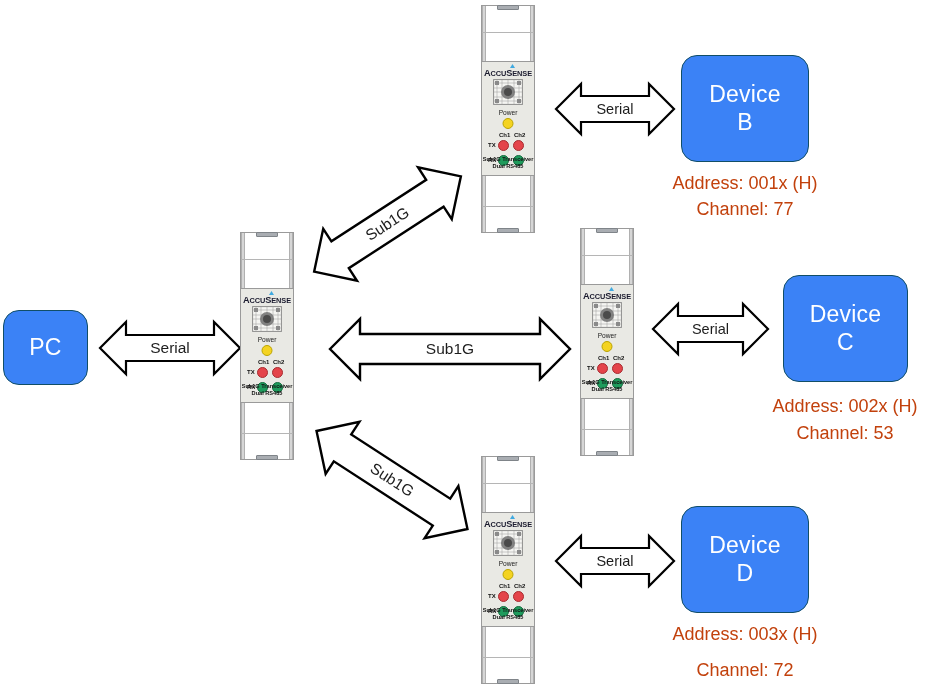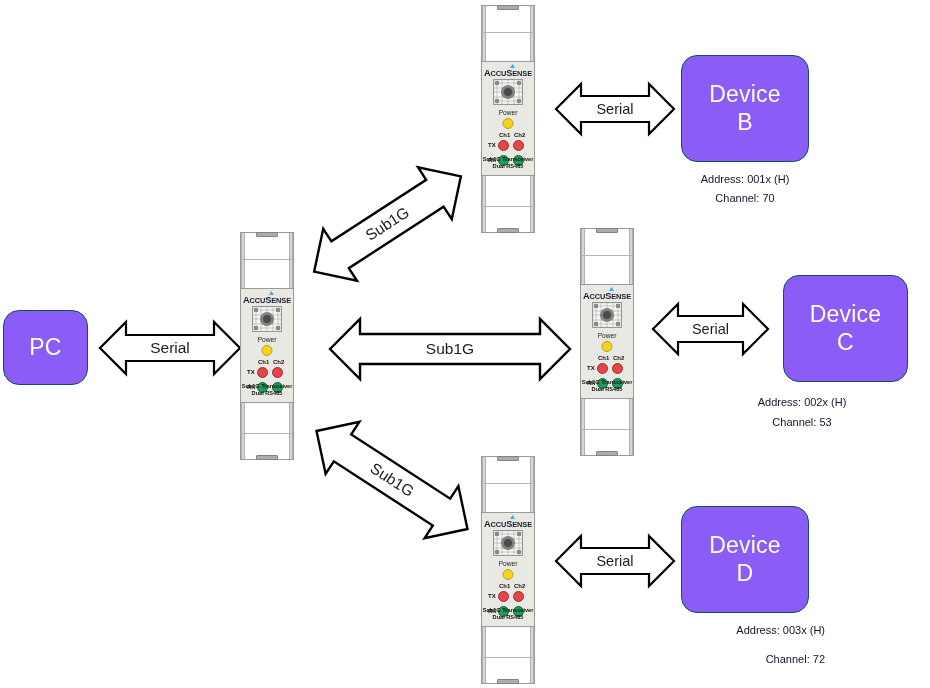--- a/index.html
+++ b/index.html
@@ -15,40 +15,40 @@
     width: 930px;
     height: 688px;
     background: #ffffff;
     overflow: hidden;
   }
 
   
   .device-box {
     position: absolute;
     box-sizing: border-box;
-    background: #8b5cf6;
+    background: #3b82f6;
     border: 1px solid #114e67;
     border-radius: 16px;
     color: #ffffff;
     display: flex;
     align-items: center;
     justify-content: center;
     text-align: center;
     font-size: 23px;
     line-height: 1.18;
     letter-spacing: 0.2px;
   }
   .device-box.pc { font-size: 23px; }
   .device-label { display: block; }
 
   .device-meta {
     position: absolute;
     text-align: center;
-    color: #0f172a;
-    font-size: 11px;
+    color: #c2410c;
+    font-size: 18px;
     line-height: 1.0;
     white-space: nowrap;
   }
   .device-meta .meta-line { display: block; }
 
   
   .arrow-h {
     position: absolute;
   }
   .arrow-h svg { display: block; overflow: visible; }
@@ -395,21 +395,21 @@
   </div>
 
   <div class="device-box" style="left:681px; top:55px; width:128px; height:107px;">
     <div>
       <span class="device-label">Device</span>
       <span class="device-label">B</span>
     </div>
   </div>
   <div class="device-meta" style="left:665px; top:174px; width:160px;">
     <span class="meta-line">Address: 001x (H)</span>
-    <span class="meta-line" style="margin-top:8px;">Channel: 70</span>
+    <span class="meta-line" style="margin-top:8px;">Channel: 77</span>
   </div>
 
   <div class="module" style="left:580px; top:228px;">
     <div class="mod-cap mod-cap-top">
       <div class="cap-side left"></div>
       <div class="cap-side right"></div>
       <div class="cap-rail" style="top:26px;"></div>
       <div class="cap-tab top"></div>
     </div>
     <div class="mod-face">
@@ -471,21 +471,21 @@
     </svg>
     <div class="arrow-label small">Serial</div>
   </div>
 
   <div class="device-box" style="left:783px; top:275px; width:125px; height:107px;">
     <div>
       <span class="device-label">Device</span>
       <span class="device-label">C</span>
     </div>
   </div>
-  <div class="device-meta" style="left:722px; top:397px; width:160px;">
+  <div class="device-meta" style="left:765px; top:397px; width:160px;">
     <span class="meta-line">Address: 002x (H)</span>
     <span class="meta-line" style="margin-top:9px;">Channel: 53</span>
   </div>
 
   <div class="module" style="left:481px; top:456px;">
     <div class="mod-cap mod-cap-top">
       <div class="cap-side left"></div>
       <div class="cap-side right"></div>
       <div class="cap-rail" style="top:26px;"></div>
       <div class="cap-tab top"></div>
@@ -549,18 +549,18 @@
     </svg>
     <div class="arrow-label small">Serial</div>
   </div>
 
   <div class="device-box" style="left:681px; top:506px; width:128px; height:107px;">
     <div>
       <span class="device-label">Device</span>
       <span class="device-label">D</span>
     </div>
   </div>
-  <div class="device-meta" style="left:665px; top:625px; width:160px;text-align:right;">
+  <div class="device-meta" style="left:665px; top:625px; width:160px;">
     <span class="meta-line">Address: 003x (H)</span>
     <span class="meta-line" style="margin-top:18px;">Channel: 72</span>
   </div>
 
 </div>
 
 </body></html>

